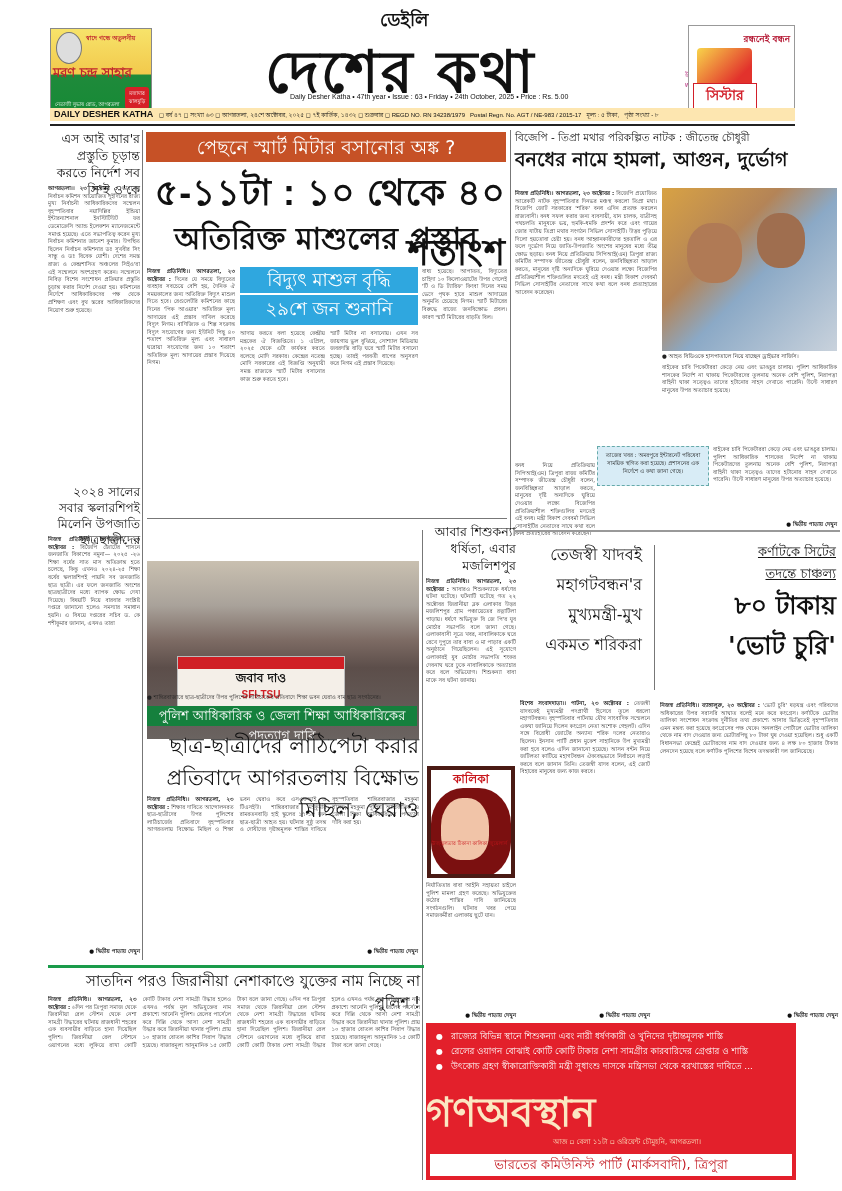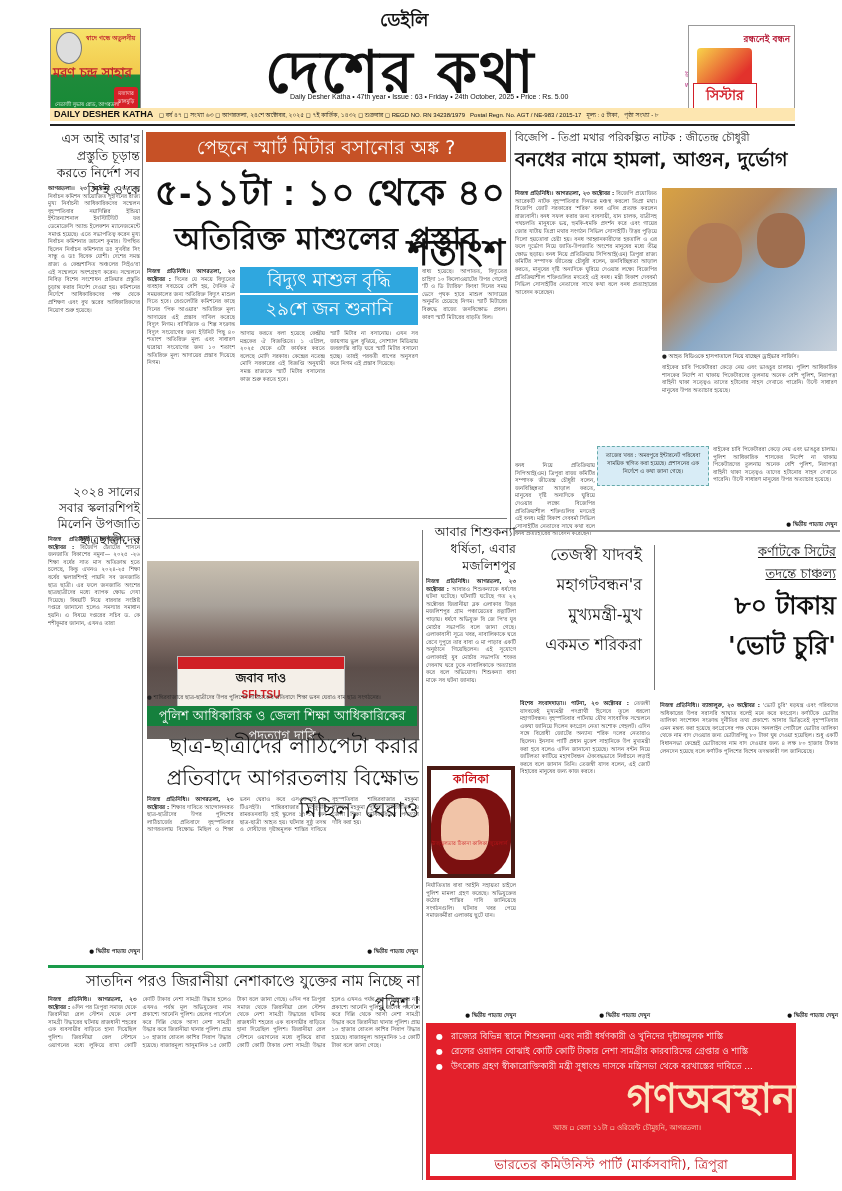--- a/index.html
+++ b/index.html
@@ -1,18 +1,18 @@
 <!DOCTYPE html>
 <html><head>
 <meta charset="utf-8">
 <style>
   * { box-sizing: border-box; margin: 0; padding: 0; }
   body { width: 842px; height: 1191px; background: #fff; font-family: "DejaVu Serif", serif; color: #111; position: relative; overflow: hidden; }
   .abs { position: absolute; }
-  .masthead-ad-left { left: 50px; top: 28px; width: 91px; height: 84px; background: linear-gradient(180deg,#f7e36a 0%, #f2c94c 55%, #1f8a3b 56%, #178a36 100%); border: 1px solid #888; overflow: hidden; padding-left: 36px; }
+  .masthead-ad-left { left: 50px; top: 28px; width: 102px; height: 84px; background: linear-gradient(180deg,#f7e36a 0%, #f2c94c 55%, #1f8a3b 56%, #178a36 100%); border: 1px solid #888; overflow: hidden; padding-left: 36px; }
   .masthead-ad-left .photo { position: absolute; left: 5px; top: 3px; width: 26px; height: 32px; border-radius: 50%; background: #ddd; border: 1px solid #777; }
   .masthead-ad-left .tag { position: absolute; left: 35px; top: 4px; font-size: 6px; color: #c0262d; font-weight: bold; }
   .masthead-ad-left .brand { position: absolute; left: 2px; top: 34px; font-size: 13px; font-weight: bold; color: #c0262d; }
   .masthead-ad-left .sub { position: absolute; left: 4px; top: 72px; font-size: 5px; color: #fff; }
   .masthead-ad-left .badge { position: absolute; right: 2px; top: 58px; width: 24px; height: 22px; background: #d62027; color: #fff; font-size: 5px; text-align: center; padding-top: 3px; border-radius: 3px; }
   .daily-label { left: 380px; top: 6px; font-size: 18px; font-weight: bold; }
   .title { left: 265px; top: 28px; font-size: 58px; font-weight: bold; letter-spacing: 2px; font-family: "DejaVu Serif", serif; }
   .subline { left: 290px; top: 93px; font-size: 7px; font-family: "Liberation Sans", sans-serif; }
   .online { left: 685px; top: 70px; font-size: 6.5px; color: #b52a7d; font-family: "Liberation Sans", sans-serif; text-align: left; line-height: 10px; }
   .masthead-ad-right { left: 688px; top: 25px; width: 107px; height: 88px; border: 1px solid #999; background: #fff; overflow: hidden; }
@@ -48,21 +48,21 @@
   .kalika-ad { left: 427px; top: 766px; width: 88px; height: 112px; background: #fff; border: 4px solid #4a1a14; overflow: hidden; }
   .kalika-ad .name { font-size: 12px; color: #c9161c; font-weight: bold; text-align: center; font-family: "DejaVu Sans", sans-serif; }
   .kalika-ad .face { position: absolute; left: 10px; top: 28px; width: 48px; height: 62px; border-radius: 45% 45% 40% 40%; background: #f1c4a8; }
   .kalika-ad .hair { position: absolute; left: 0px; top: 18px; width: 80px; height: 90px; background: #7b1010; border-radius: 40%; }
   .kalika-ad .tx { position: absolute; right: 4px; top: 70px; font-size: 5px; color: #c9161c; text-align: right; line-height: 7px; }
   .green-rule { left: 48px; top: 965px; width: 376px; height: 3px; background: #1a9b4a; }
   .red-ad { left: 426px; top: 1023px; width: 370px; height: 157px; background: #e3202b; color: #fff; font-family: "DejaVu Sans", sans-serif; }
   .red-ad ul { list-style: none; padding: 6px 10px 0 10px; }
   .red-ad li { font-size: 8.8px; line-height: 14px; color: #fff; white-space: nowrap; }
   .red-ad li::before { content: "\25CF"; margin-right: 8px; font-size: 8px; }
-  .red-ad .big { text-align: right; font-size: 40px; color: #fbe7c2; font-weight: bold; line-height: 48px; margin-top: 0; }
+  .red-ad .big { text-align: left; font-size: 40px; color: #fbe7c2; font-weight: bold; line-height: 48px; margin-top: 14px; }
   .red-ad .when { text-align: center; font-size: 7px; color: #fbe7c2; margin-left: 32px; }
   .red-ad .org { position: absolute; left: 4px; bottom: 4px; width: 362px; height: 22px; background: #fff; color: #c41a22; text-align: center; font-size: 13px; line-height: 22px; }
   .cont { font-size: 5.5px; font-weight: bold; color: #111; font-family: "DejaVu Sans", sans-serif; text-align: right; }
 </style>
 </head>
 <body>
 
 <div class="abs masthead-ad-left">
   <div class="photo"></div>
   <div class="tag">স্বাদে গন্ধে অতুলনীয়</div>

